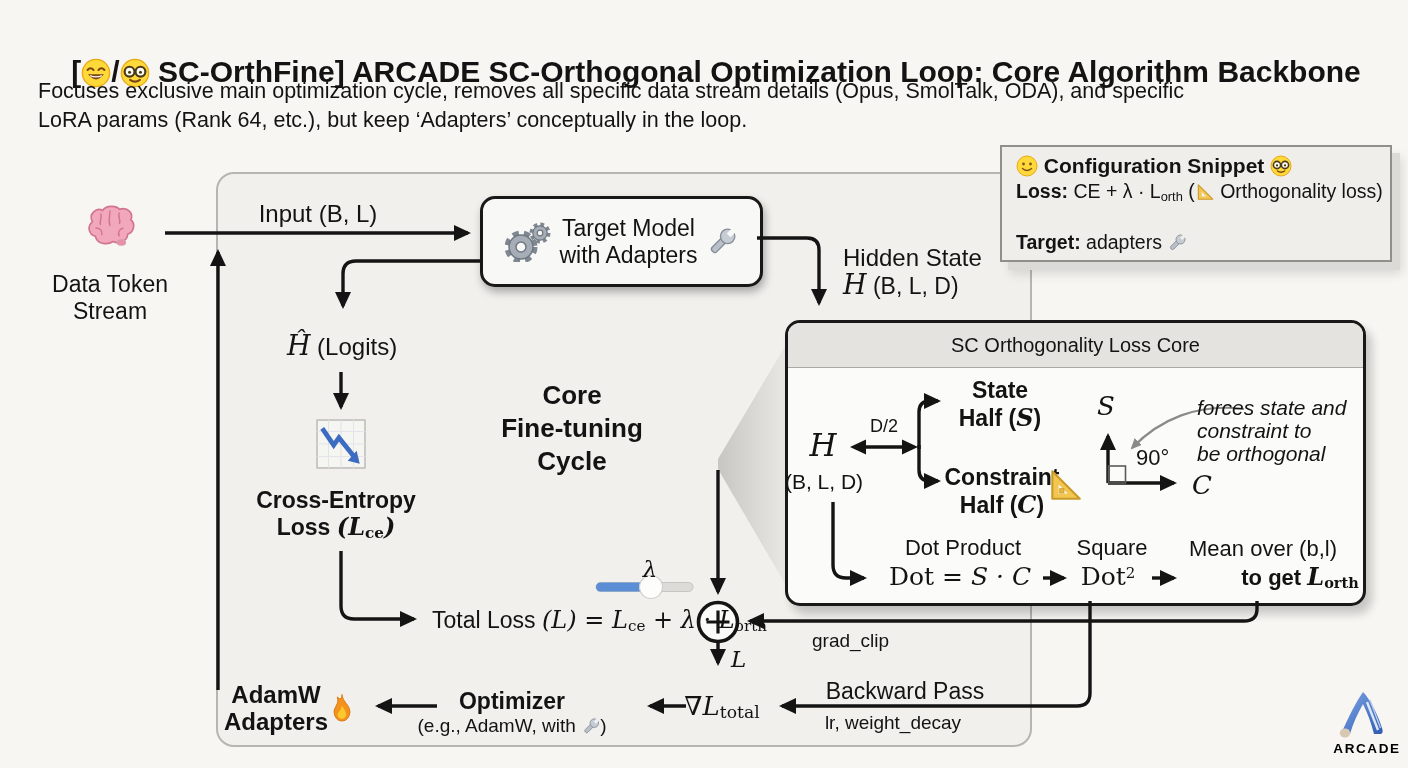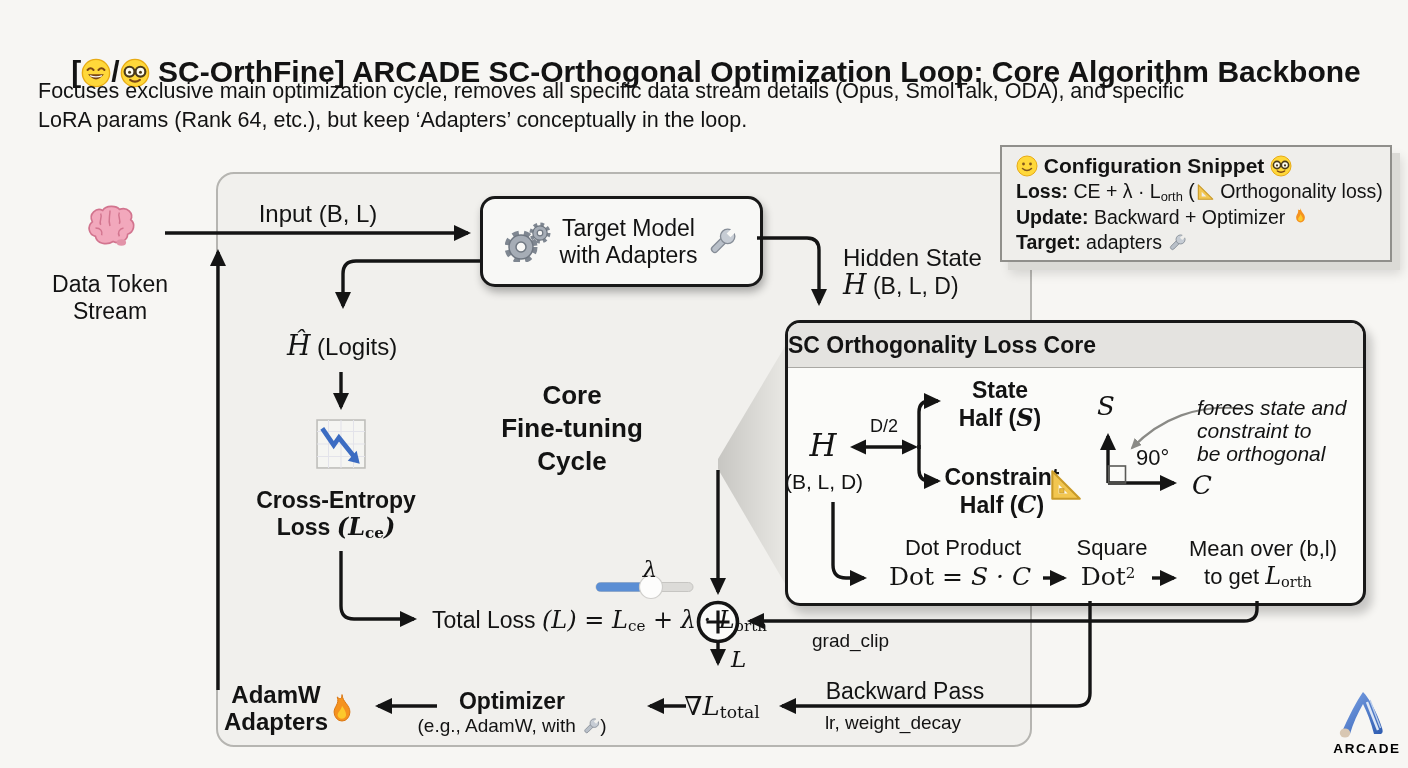--- a/index.html
+++ b/index.html
@@ -17,21 +17,21 @@
   .container{position:absolute;left:216px;top:172px;width:812px;height:571px;
              background:#f1f0ed;border:2px solid #b6b5b1;border-radius:18px;}
   .tbox{position:absolute;left:480px;top:196px;width:277px;height:85px;background:#f8f8f6;
         border:3px solid #181818;border-radius:15px;box-shadow:2px 5px 8px rgba(0,0,0,.30);
         display:flex;align-items:center;justify-content:center;gap:8px;}
   .tbox .txt{font-size:23px;line-height:27px;text-align:center;white-space:pre;}
   .scbox{position:absolute;left:785px;top:320px;width:575px;height:280px;background:#fbfbf9;
          border:3px solid #181818;border-radius:15px;box-shadow:6px 8px 10px rgba(0,0,0,.20);}
   .schead{position:absolute;left:0;top:0;right:0;height:44px;background:#e4e3e0;
           border-bottom:1.5px solid #a9a8a4;border-radius:12px 12px 0 0;
-          font-size:23px;font-weight:700;line-height:44px;}
+          font-size:20px;font-weight:400;text-align:center;line-height:44px;}
   .cfg{position:absolute;left:1000px;top:145px;width:388px;height:113px;background:#efeeeb;
        border:2px solid #908f8b;border-radius:0;
        box-shadow:8px 8px 0 #dbdad6, 10px 12px 10px rgba(0,0,0,.12);}
   .cfg .row{position:absolute;left:14px;white-space:pre;font-size:19.5px;}
   .brand{position:absolute;left:1367px;top:741px;transform:translateX(-50%);
          font-size:13.5px;font-weight:700;letter-spacing:1.6px;color:#000000;}
   .abs{position:absolute;}
 </style>
 </head>
 <body>
@@ -206,45 +206,41 @@
   <div class="lbl m" style="left:1192px;top:470px;font-size:26px;">C</div>
   <div class="lbl" style="left:1136px;top:445px;font-size:22px;">90°</div>
   <div class="lbl it" style="left:1197px;top:396px;font-size:21px;">forces state and</div>
   <div class="lbl it" style="left:1197px;top:419px;font-size:21px;">constraint to</div>
   <div class="lbl it" style="left:1197px;top:442px;font-size:21px;">be orthogonal</div>
   <div class="lbl c" style="left:963px;top:535px;font-size:22px;">Dot Product</div>
   <div class="lbl c" style="left:960px;top:562px;font-size:25px;"><span class="mu">Dot = </span><span class="m">S · C</span></div>
   <div class="lbl c" style="left:1112px;top:535px;font-size:22px;">Square</div>
   <div class="lbl c" style="left:1108px;top:562px;font-size:25px;"><span class="mu">Dot</span><span class="mu sp">2</span></div>
   <div class="lbl c" style="left:1263px;top:536px;font-size:22px;">Mean over (b,l)</div>
-  <div class="lbl c" style="left:1258px;top:563px;font-size:22px;"><span>to get </span><span class="m" style="font-size:24px;">L</span><span class="mu sb">orth</span></div>
+  <div class="lbl c" style="left:1300px;top:563px;font-size:22px;font-weight:bold;"><span>to get </span><span class="m" style="font-size:24px;">L</span><span class="mu sb">orth</span></div>
 
   <div class="cfg">
     <div class="row b" style="top:7px;font-size:21px;"><svg class="ic" width="22" height="22" viewBox="0 0 22 22">
           <circle cx="11" cy="11" r="10" fill="#ffd83a" stroke="#e8ab14"></circle>
           <circle cx="7.5" cy="9" r="1.4" fill="#82551b"></circle>
           <circle cx="14.5" cy="9" r="1.4" fill="#82551b"></circle>
           <path d="M6.5 13.5 Q11 17.5 15.5 13.5" stroke="#82551b" stroke-width="1.5" fill="none" stroke-linecap="round"></path>
         </svg> <span>Configuration Snippet</span> <svg class="ic" width="22" height="22" viewBox="0 0 22 22">
           <circle cx="11" cy="11" r="10" fill="#ffd83a" stroke="#e8ab14"></circle>
           <circle cx="7" cy="10" r="3.6" fill="#fffdf0" stroke="#4a3a1a" stroke-width="1.6"></circle>
           <circle cx="15" cy="10" r="3.6" fill="#fffdf0" stroke="#4a3a1a" stroke-width="1.6"></circle>
           <path d="M10.3 10 h1.4" stroke="#4a3a1a" stroke-width="1.4"></path>
           <circle cx="7" cy="10.4" r="1.1" fill="#4a3a1a"></circle>
           <circle cx="15" cy="10.4" r="1.1" fill="#4a3a1a"></circle>
           <path d="M7.4 16 Q11 18.6 14.6 16" stroke="#7a4514" stroke-width="1.5" fill="none" stroke-linecap="round"></path>
         </svg></div>
     <div class="row" style="top:33px;"><span class="b">Loss:</span><span> CE + λ · L</span><span class="sb">orth</span><span> (</span><svg class="ic" width="20" height="20" viewBox="0 0 36 36">
           <path d="M6 31 L6 5 L32 31 Z" fill="#f2c650" stroke="#c99a28" stroke-width="2" stroke-linejoin="round"></path>
           <path d="M12 26 L12 17.5 L20.5 26 Z" fill="#efeeeb"></path>
         </svg><span> Orthogonality loss)</span></div>
-    <div class="row" style="top:59px;"><span class="b">Update:</span><span> Backward + Optimizer </span><svg class="ic" width="19" height="21" viewBox="0 0 20 24">
-          <path d="M10 1 C10.5 6 15 7.5 15 12 A5 5.7 0 0 1 5 12 C5 8.5 8.5 7 7 2.5 C9 4.5 10 3.5 10 1 Z" fill="#f5921e"></path>
-          <path d="M10 8 C11.5 10.5 12.6 11.5 12.6 14 A2.8 3 0 0 1 7.2 14 C7.2 12 9.5 11 10 8 Z" fill="#fcc92c"></path>
-        </svg></div>
     <div class="row" style="top:84px;"><span class="b">Target:</span><span> adapters </span><svg class="ic" width="20" height="20" viewBox="0 0 24 24">
           <g transform="rotate(45 12 12)">
             <rect x="9.6" y="8" width="4.8" height="14" rx="2.2" fill="#b9c0c9" stroke="#858c96"></rect>
             <circle cx="12" cy="6" r="5.4" fill="#c6ccd4" stroke="#858c96"></circle>
             <rect x="10" y="-1" width="4" height="6" fill="#efeeeb"></rect>
           </g>
         </svg></div>
   </div>
 
   <svg class="abs" style="left:1334px;top:688px;" width="58" height="52" viewBox="0 0 56 52">

